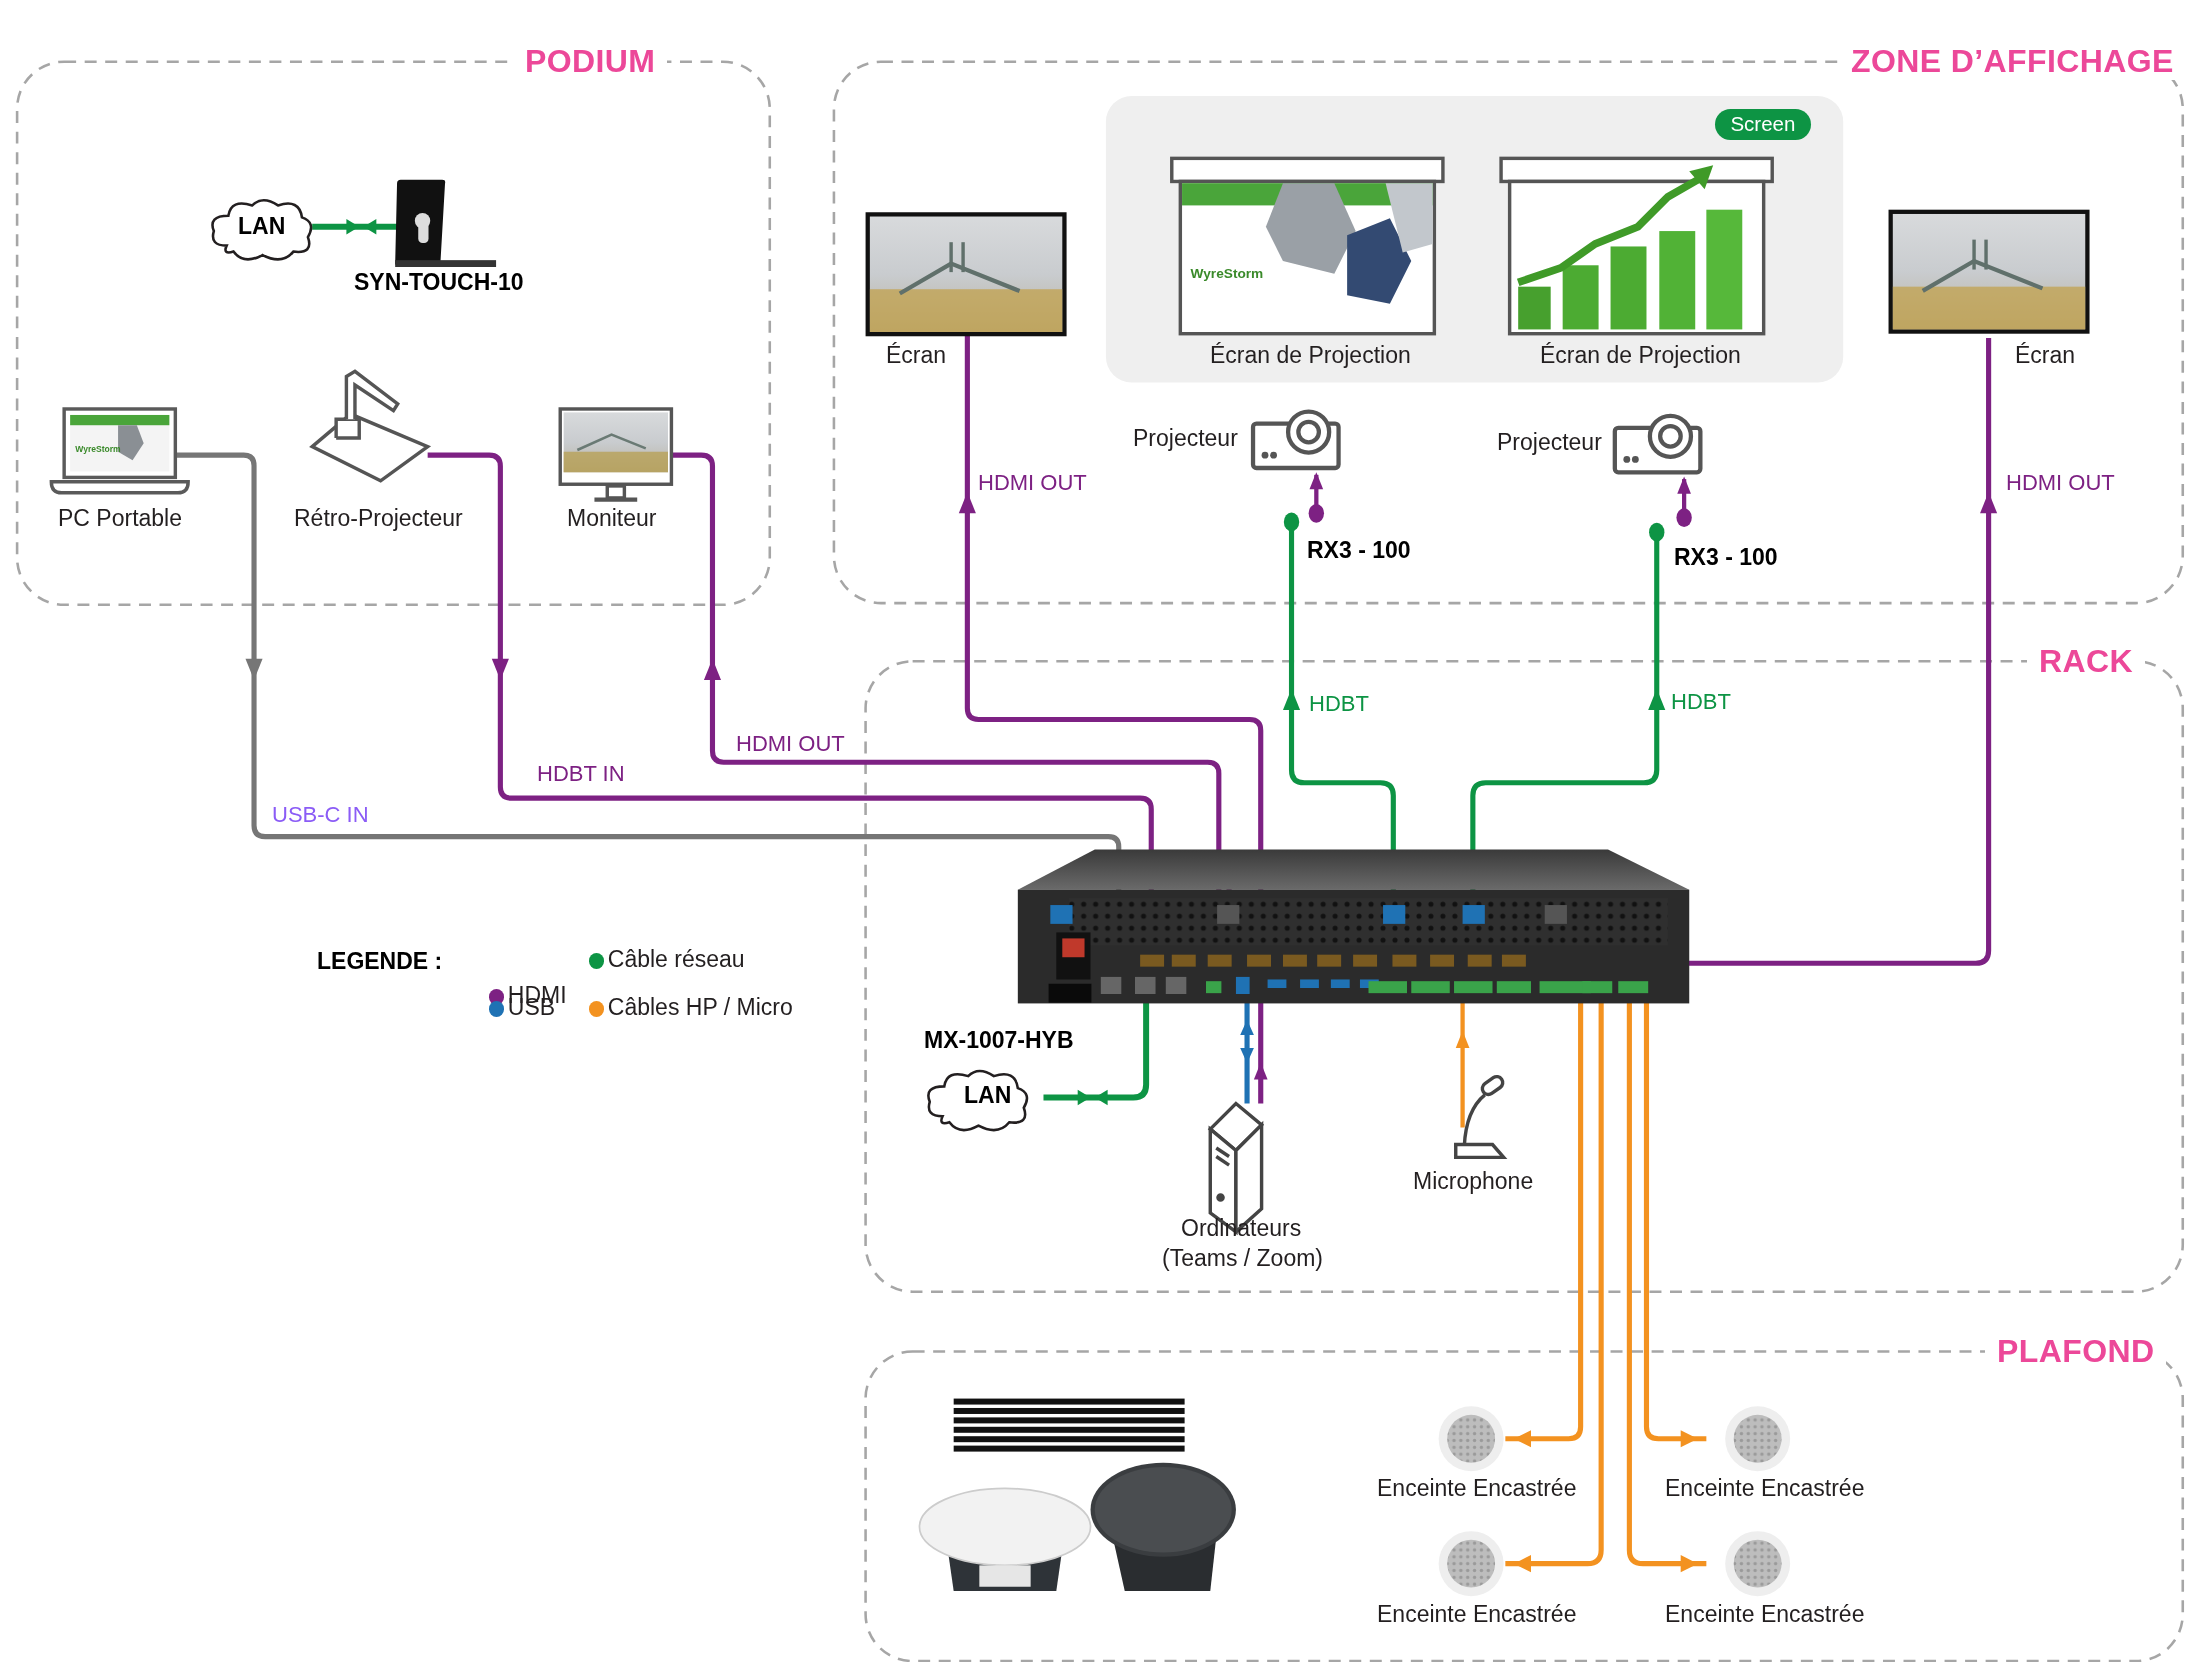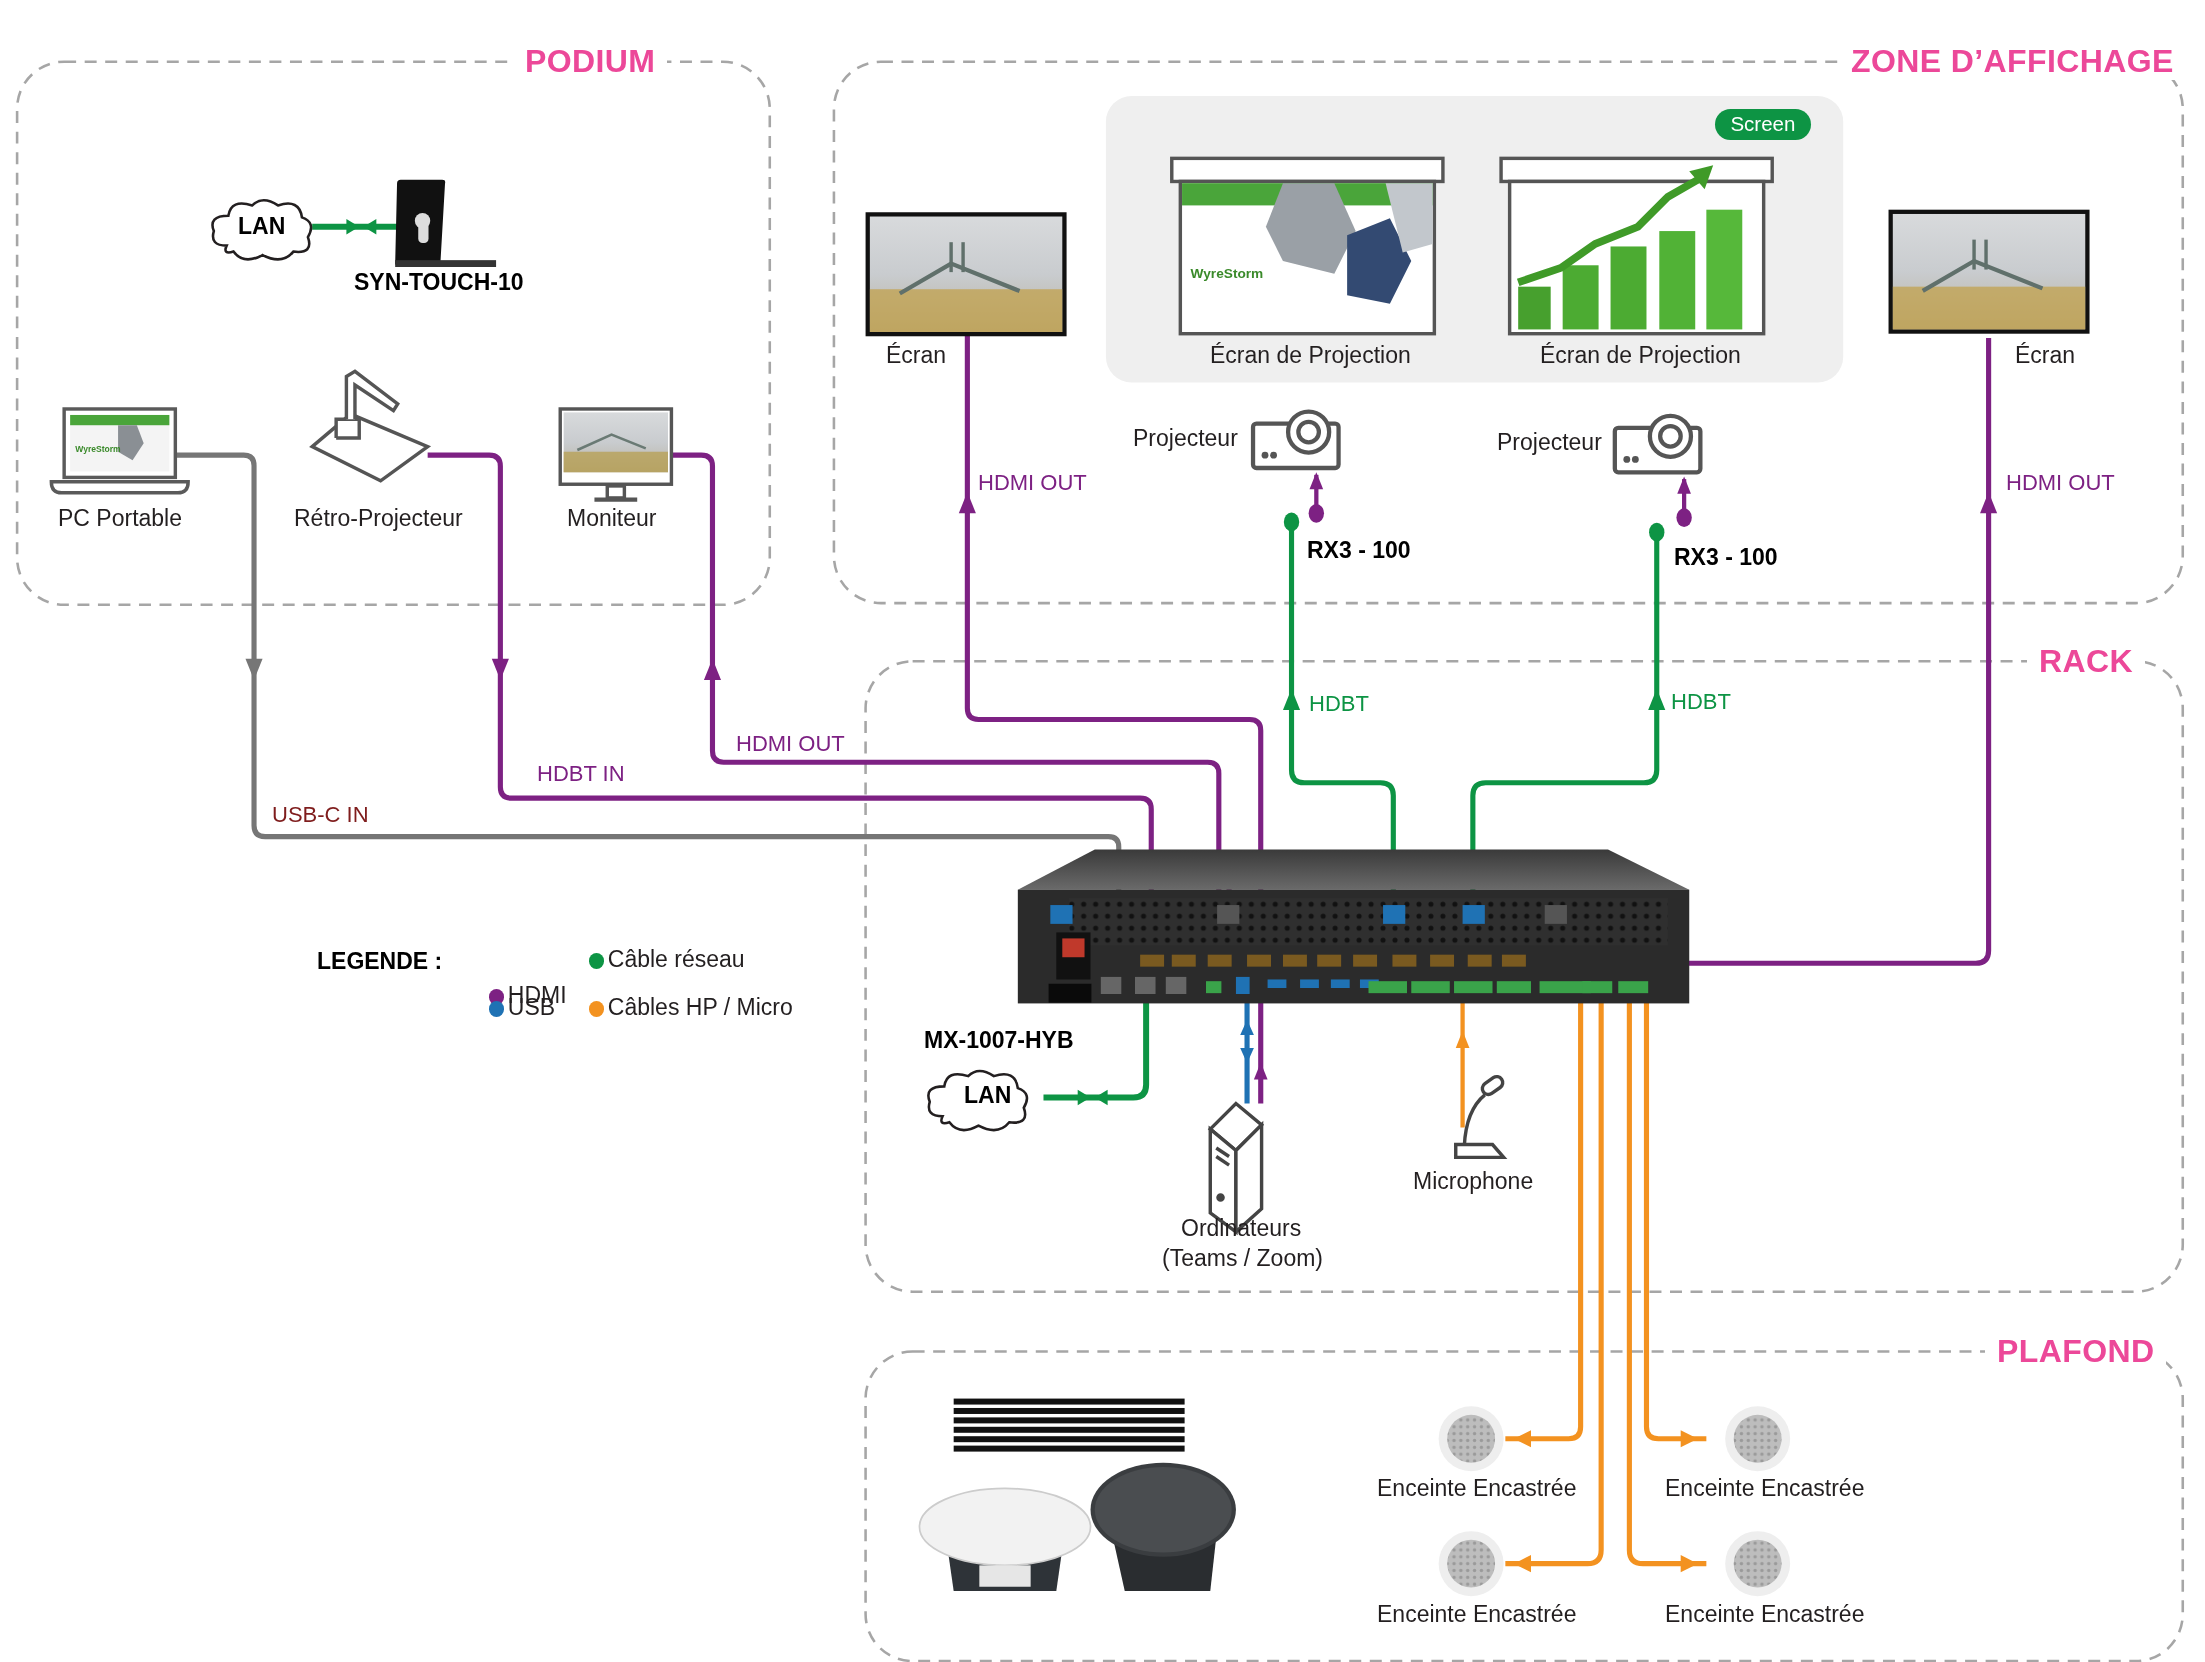--- a/index.html
+++ b/index.html
@@ -321,21 +321,21 @@
 <div class="zone-title" style="left:1839px;top:43px;">ZONE D’AFFICHAGE</div>
 <div class="zone-title" style="left:2027px;top:643px;">RACK</div>
 <div class="zone-title" style="left:1985px;top:1333px;">PLAFOND</div>
 
 <div class="lbl bold-label" style="left:238px;top:213px;font-size:23px;">LAN</div>
 <div class="lbl bold-label" style="left:354px;top:269px;">SYN-TOUCH-10</div>
 <div class="lbl dev-label" style="left:58px;top:505px;">PC Portable</div>
 <div class="lbl dev-label" style="left:294px;top:505px;">Rétro-Projecteur</div>
 <div class="lbl dev-label" style="left:567px;top:505px;">Moniteur</div>
 
-<div class="lbl cable-lbl" style="left:272px;top:802px;color:#7f1d1d;">USB-C IN</div>
+<div class="lbl cable-lbl" style="left:272px;top:802px;color:#8b5cf6;">USB-C IN</div>
 <div class="lbl cable-lbl" style="left:537px;top:761px;color:#7d2183;">HDBT IN</div>
 <div class="lbl cable-lbl" style="left:736px;top:731px;color:#7d2183;">HDMI OUT</div>
 <div class="lbl cable-lbl" style="left:978px;top:470px;color:#7d2183;">HDMI OUT</div>
 <div class="lbl cable-lbl" style="left:2006px;top:470px;color:#7d2183;">HDMI OUT</div>
 <div class="lbl cable-lbl" style="left:1309px;top:691px;color:#0d9444;">HDBT</div>
 <div class="lbl cable-lbl" style="left:1671px;top:689px;color:#0d9444;">HDBT</div>
 
 <div class="screen-badge" style="left:1715px;top:109px;">Screen</div>
 <div class="lbl dev-label" style="left:886px;top:342px;">Écran</div>
 <div class="lbl dev-label" style="left:2015px;top:342px;">Écran</div>

